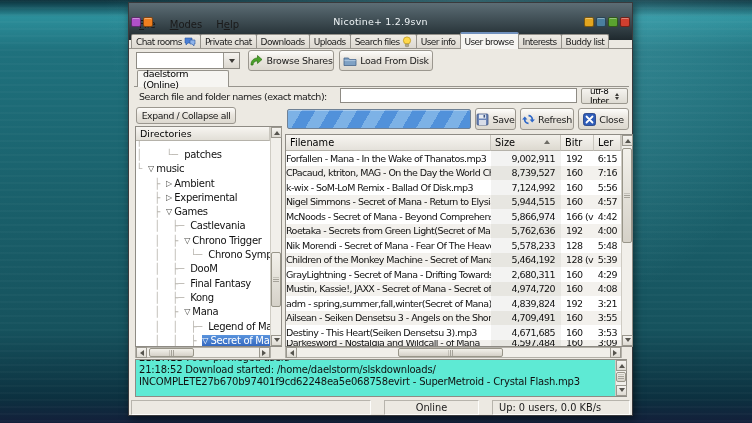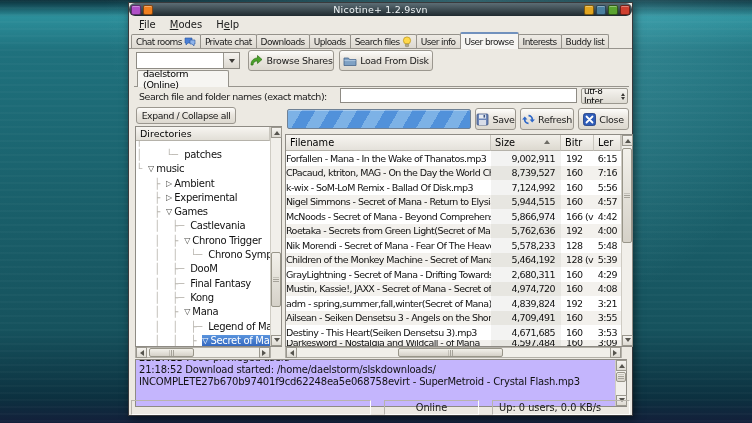--- a/index.html
+++ b/index.html
@@ -10,21 +10,21 @@
       radial-gradient(ellipse at 62% 2%, rgba(140,230,240,.30), transparent 55%),
       linear-gradient(180deg,#0b2f3a 0%,#2c8f9b 4%,#1f717d 12%,#1a616c 45%,#16525d 78%,#0c3140 94%,#131f3a 100%);
   }
   body::after{content:"";position:absolute;inset:0;pointer-events:none;
     background:repeating-linear-gradient(180deg, rgba(255,255,255,.025) 0 2px, transparent 2px 7px);}
   .window{position:absolute;left:128px;top:2px;width:505px;height:414px;box-sizing:border-box;
     background:#ece9e2;border:1px solid #3a3a3c;box-shadow:2px 3px 8px rgba(0,0,0,.5);z-index:2;}
   
   .titlebar{position:absolute;left:0;top:0;right:0;height:13px;
     background:linear-gradient(180deg,#5c6d75,#3a484e 55%,#1f292e);
-    display:flex;align-items:center;padding:0 2px;border-radius:6px;}
+    display:flex;align-items:center;padding:12px 2px;}
   .tb-title{position:absolute;left:0;right:0;text-align:center;font-size:9.5px;color:#eef3f5;letter-spacing:.2px;}
   .tb-left,.tb-right{display:flex;gap:2px;z-index:1;}
   .tb-right{margin-left:auto;}
   .tb-icon{width:10px;height:10px;border-radius:2px;border:1px solid rgba(0,0,0,.45);box-sizing:border-box;
     box-shadow:inset 0 1px 0 rgba(255,255,255,.35);}
   
   .menubar{position:absolute;left:0;top:13px;right:0;height:16px;display:flex;align-items:center;
     padding-left:3px;font-size:10px;color:#1a1a1a;}
   .menu-item{padding:1px 7px;}
   .menu-item u{text-decoration:underline;}
@@ -55,21 +55,21 @@
   .subtab{position:absolute;left:8px;top:67px;width:92px;height:17px;box-sizing:border-box;
     background:#f6f5f2;border:1px solid #95928b;border-bottom:none;border-radius:2px 2px 0 0;
     display:flex;align-items:center;padding:0 5px;font-size:9.5px;letter-spacing:-.3px;z-index:2;}
   .subframe{position:absolute;left:5px;top:83px;width:495px;height:1px;background:#97948d;}
   
   .search-label{position:absolute;left:10px;top:88px;font-size:9.5px;letter-spacing:-.5px;color:#1a1a1a;}
   .search-input{position:absolute;left:211px;top:85px;width:237px;height:15px;box-sizing:border-box;
     background:#fff;border:1px solid #8e8b84;font-size:9.5px;padding:0 2px;outline:none;}
   .enc-combo{position:absolute;left:452px;top:85px;width:47px;height:16px;box-sizing:border-box;
     background:linear-gradient(#f5f3ef,#dedbd3);border:1px solid #9b988f;border-radius:2px;
-    display:flex;align-items:center;font-size:8.8px;letter-spacing:-.4px;padding:0 2px;overflow:hidden;}
+    display:flex;align-items:center;font-size:8.8px;letter-spacing:-.4px;padding:0 8px;overflow:hidden;}
   .spin{margin-left:auto;display:flex;flex-direction:column;gap:1px;}
   .spin i{width:0;height:0;border:2.5px solid transparent;display:block;}
   .spin .u{border-bottom:3px solid #3c3a36;}
   .spin .d{border-top:3px solid #3c3a36;}
   #expand-btn{left:7px;top:104px;width:100px;height:17px;font-size:9.3px;letter-spacing:-.4px;}
   
   .tree-frame{position:absolute;left:6px;top:123px;width:147px;height:221px;box-sizing:border-box;
     border:1px solid #8e8b84;background:#fff;}
   .dir-header{position:absolute;left:0;top:0;right:11px;height:14px;box-sizing:border-box;
     background:linear-gradient(#f7f5f1,#e2dfd7);border-bottom:1px solid #b5b2aa;border-right:1px solid #c9c6be;
@@ -119,22 +119,22 @@
   .list-body{position:absolute;left:0;top:16px;right:11px;bottom:0;overflow:hidden;}
   .file-row{height:14.5px;display:flex;font-size:9.5px;letter-spacing:-.55px;color:#111;}
   .file-row.odd{background:#f3f1ed;}
   .file-row.partial{height:6px;overflow:hidden;}
   .fcell{box-sizing:border-box;white-space:nowrap;overflow:hidden;display:flex;align-items:center;}
   .f-name{width:205px;padding-left:0;}
   .f-size{width:70px;justify-content:flex-end;padding-right:6px;background:rgba(90,85,70,.07);}
   .f-bitr{width:33px;padding-left:5px;}
   .f-len{flex:1;justify-content:flex-end;padding-right:4px;}
   
-  .log-frame{position:absolute;left:6px;top:356px;width:492px;height:48px;box-sizing:border-box;
-    border:1px solid #8e8b84;background:#c4b5fd;}
+  .log-frame{position:absolute;left:6px;top:356px;width:492px;height:38px;box-sizing:border-box;
+    border:1px solid #8e8b84;background:#5eead4;}
   .log-text{position:absolute;left:3px;top:0;right:12px;bottom:0;overflow:hidden;font-size:10px;line-height:12px;color:#111;}
   .log-inner{margin-top:-8px;white-space:nowrap;letter-spacing:-.2px;}
   
   .statusbar{position:absolute;left:0;right:0;top:396px;height:17px;display:flex;gap:13px;
     padding:1px 2px;box-sizing:border-box;}
   .sb-cell{box-sizing:border-box;border:1px solid #b7b4ac;border-bottom-color:#fdfdfb;border-right-color:#fdfdfb;
     font-size:9.8px;display:flex;align-items:center;padding:0 6px;white-space:nowrap;overflow:hidden;color:#1a1a1a;}
   .sb-c0{flex:1;}
   .sb-c1{width:95px;justify-content:center;}
   .sb-c2{width:152px;}

